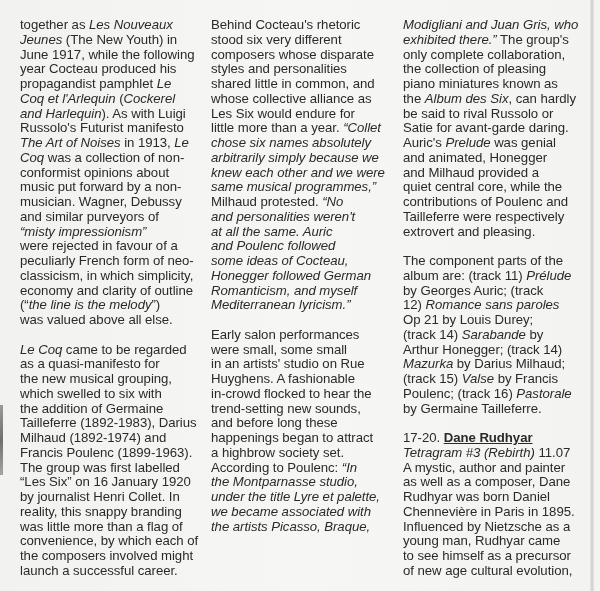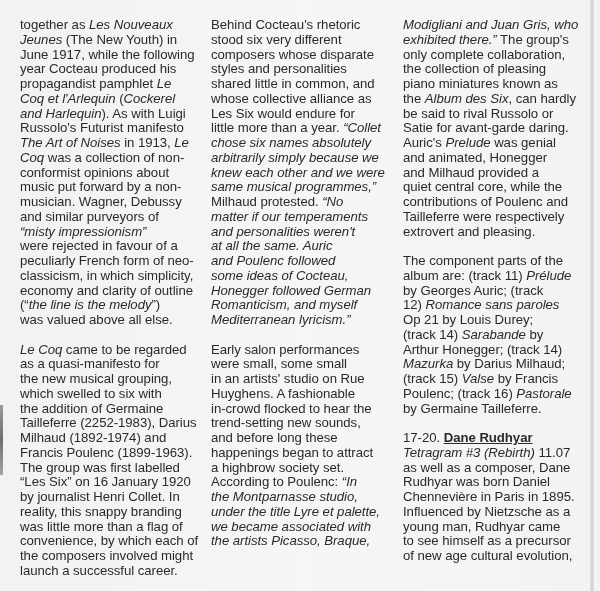--- a/index.html
+++ b/index.html
@@ -59,21 +59,21 @@
         <span class="line"><span>economy and clarity of outline</span></span>
         <span class="line"><span>(“</span><i>the line is the melody</i><span>”)</span></span>
         <span class="line"><span>was valued above all else.</span></span>
       </p>
       <p>
         <span class="line"><i>Le Coq</i><span> came to be regarded</span></span>
         <span class="line"><span>as a quasi-manifesto for</span></span>
         <span class="line"><span>the new musical grouping,</span></span>
         <span class="line"><span>which swelled to six with</span></span>
         <span class="line"><span>the addition of Germaine</span></span>
-        <span class="line"><span>Tailleferre (2252-1983), Darius</span></span>
+        <span class="line"><span>Tailleferre (1892-1983), Darius</span></span>
         <span class="line"><span>Milhaud (1892-1974) and</span></span>
         <span class="line"><span>Francis Poulenc (1899-1963).</span></span>
         <span class="line"><span>The group was first labelled</span></span>
         <span class="line"><span>“Les Six” on 16 January 1920</span></span>
         <span class="line"><span>by journalist Henri Collet. In</span></span>
         <span class="line"><span>reality, this snappy branding</span></span>
         <span class="line"><span>was little more than a flag of</span></span>
         <span class="line"><span>convenience, by which each of</span></span>
         <span class="line"><span>the composers involved might</span></span>
         <span class="line"><span>launch a successful career.</span></span>
@@ -87,21 +87,20 @@
         <span class="line"><span>styles and personalities</span></span>
         <span class="line"><span>shared little in common, and</span></span>
         <span class="line"><span>whose collective alliance as</span></span>
         <span class="line"><span>Les Six would endure for</span></span>
         <span class="line"><span>little more than a year. </span><i>“Collet</i></span>
         <span class="line"><i>chose six names absolutely</i></span>
         <span class="line"><i>arbitrarily simply because we</i></span>
         <span class="line"><i>knew each other and we were</i></span>
         <span class="line"><i>same musical programmes,”</i></span>
         <span class="line"><span>Milhaud protested. </span><i>“No</i></span>
-        <span class="line"><i>matter if our temperaments</i></span>
         <span class="line"><i>and personalities weren't</i></span>
         <span class="line"><i>at all the same. Auric</i></span>
         <span class="line"><i>and Poulenc followed</i></span>
         <span class="line"><i>some ideas of Cocteau,</i></span>
         <span class="line"><i>Honegger followed German</i></span>
         <span class="line"><i>Romanticism, and myself</i></span>
         <span class="line"><i>Mediterranean lyricism.”</i></span>
       </p>
       <p>
         <span class="line"><span>Early salon performances</span></span>
@@ -147,20 +146,21 @@
         <span class="line"><span>(track 14) </span><i>Sarabande</i><span> by</span></span>
         <span class="line"><span>Arthur Honegger; (track 14)</span></span>
         <span class="line"><i>Mazurka</i><span> by Darius Milhaud;</span></span>
         <span class="line"><span>(track 15) </span><i>Valse</i><span> by Francis</span></span>
         <span class="line"><span>Poulenc; (track 16) </span><i>Pastorale</i></span>
         <span class="line"><span>by Germaine Tailleferre.</span></span>
       </p>
       <p>
         <span class="line"><span>17-20. </span><b>Dane Rudhyar</b></span>
         <span class="line"><i>Tetragram #3 (Rebirth)</i><span>  11.07</span></span>
+        <span class="line"><span>A mystic, author and painter</span></span>
         <span class="line"><span>as well as a composer, Dane</span></span>
         <span class="line"><span>Rudhyar was born Daniel</span></span>
         <span class="line"><span>Chennevière in Paris in 1895.</span></span>
         <span class="line"><span>Influenced by Nietzsche as a</span></span>
         <span class="line"><span>young man, Rudhyar came</span></span>
         <span class="line"><span>to see himself as a precursor</span></span>
         <span class="line"><span>of new age cultural evolution,</span></span>
       </p>
     </div>
   <div class="edge-right"></div>

